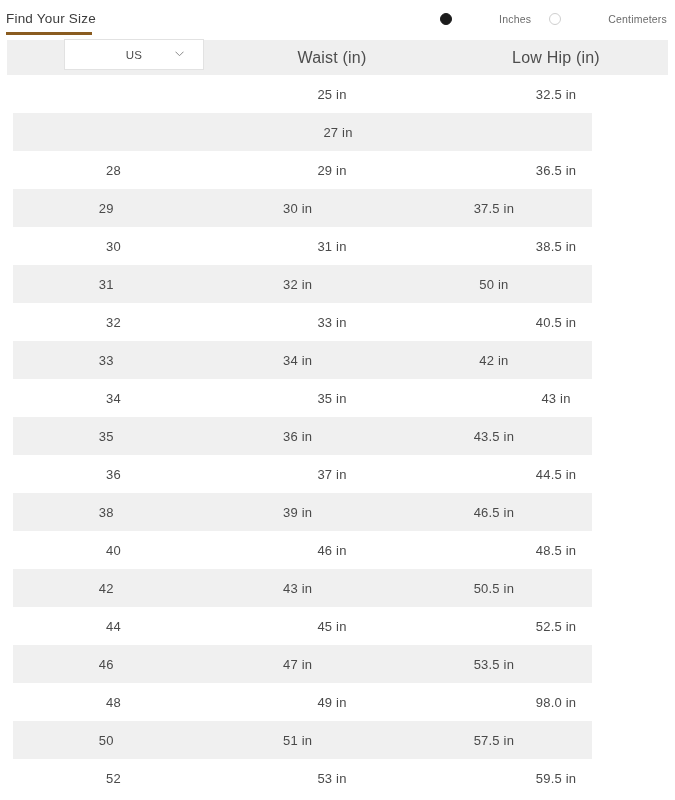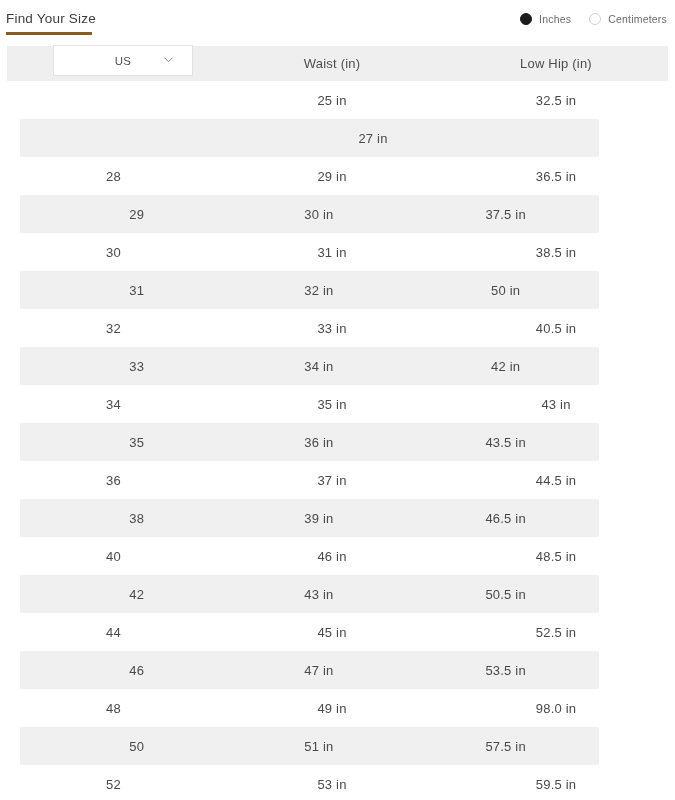--- a/index.html
+++ b/index.html
@@ -18,21 +18,21 @@
   .size-widget {
     position: relative;
     width: 675px;
     height: 800px;
     box-sizing: border-box;
   }
 
   
   .top-bar {
     position: relative;
-    height: 46px;
+    height: 40px;
     padding: 0;
   }
 
   .title-block {
     position: absolute;
     left: 6px;
     top: 10px;
   }
   .title-text {
     font-size: 13.5px;
@@ -74,39 +74,39 @@
   }
   .radio-dot.checked {
     border: 1px solid #1c1c1c;
     background: #1c1c1c;
   }
   .unit-label {
     font-size: 10.5px;
     color: #6b6b6b;
     letter-spacing: 0.2px;
     white-space: nowrap;
+    margin-left: 40px;
   }
 
   
   .size-table {
     position: relative;
     width: 675px;
   }
 
   .row {
     display: flex;
     align-items: center;
     height: 38px;
     box-sizing: border-box;
   }
   .row.shaded {
     background: #f0f0f0;
-    margin: 0 20px;
+    margin: 0 13px;
     width: 579px;
-    padding-left: 28px;
   }
   .row.plain {
     background: #ffffff;
     margin: 0 7px;
     width: 661px;
   }
 
   .header-row {
     background: #efefef;
     margin: 0 7px;
@@ -122,28 +122,28 @@
     color: #4a4a4a;
     text-align: center;
     letter-spacing: 0.2px;
     white-space: nowrap;
   }
   .cell-us     { width: 213px; }
   .cell-waist  { width: 224px; }
   .cell-hip    { width: 224px; }
 
   .header-row .cell {
-    font-size: 13px;
+    font-size: 16px;
     color: #4d4d4d;
   }
 
   
   .unit-select {
     position: absolute;
-    left: 46px;
+    left: 57px;
     top: -1px;
     width: 140px;
     height: 31px;
     background: #ffffff;
     border: 1px solid #e2e2e2;
     box-sizing: border-box;
     display: flex;
     align-items: center;
     justify-content: center;
     cursor: pointer;

